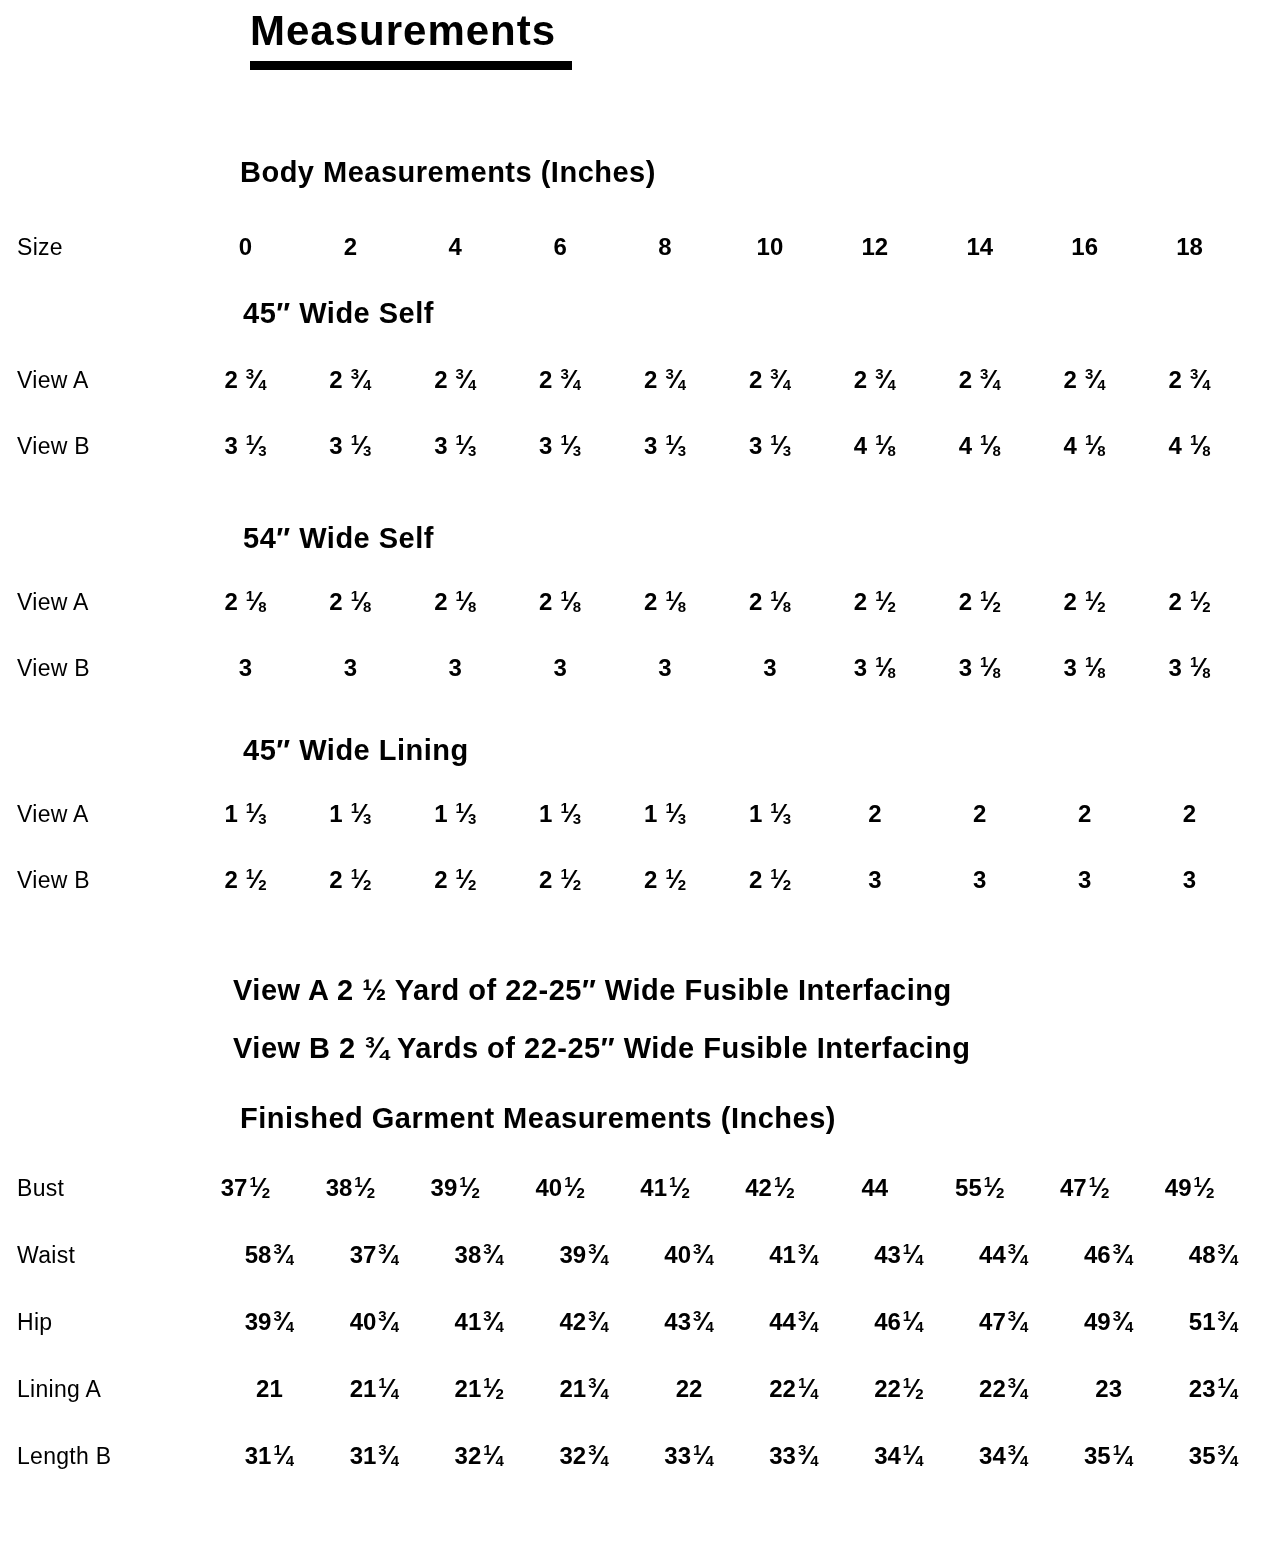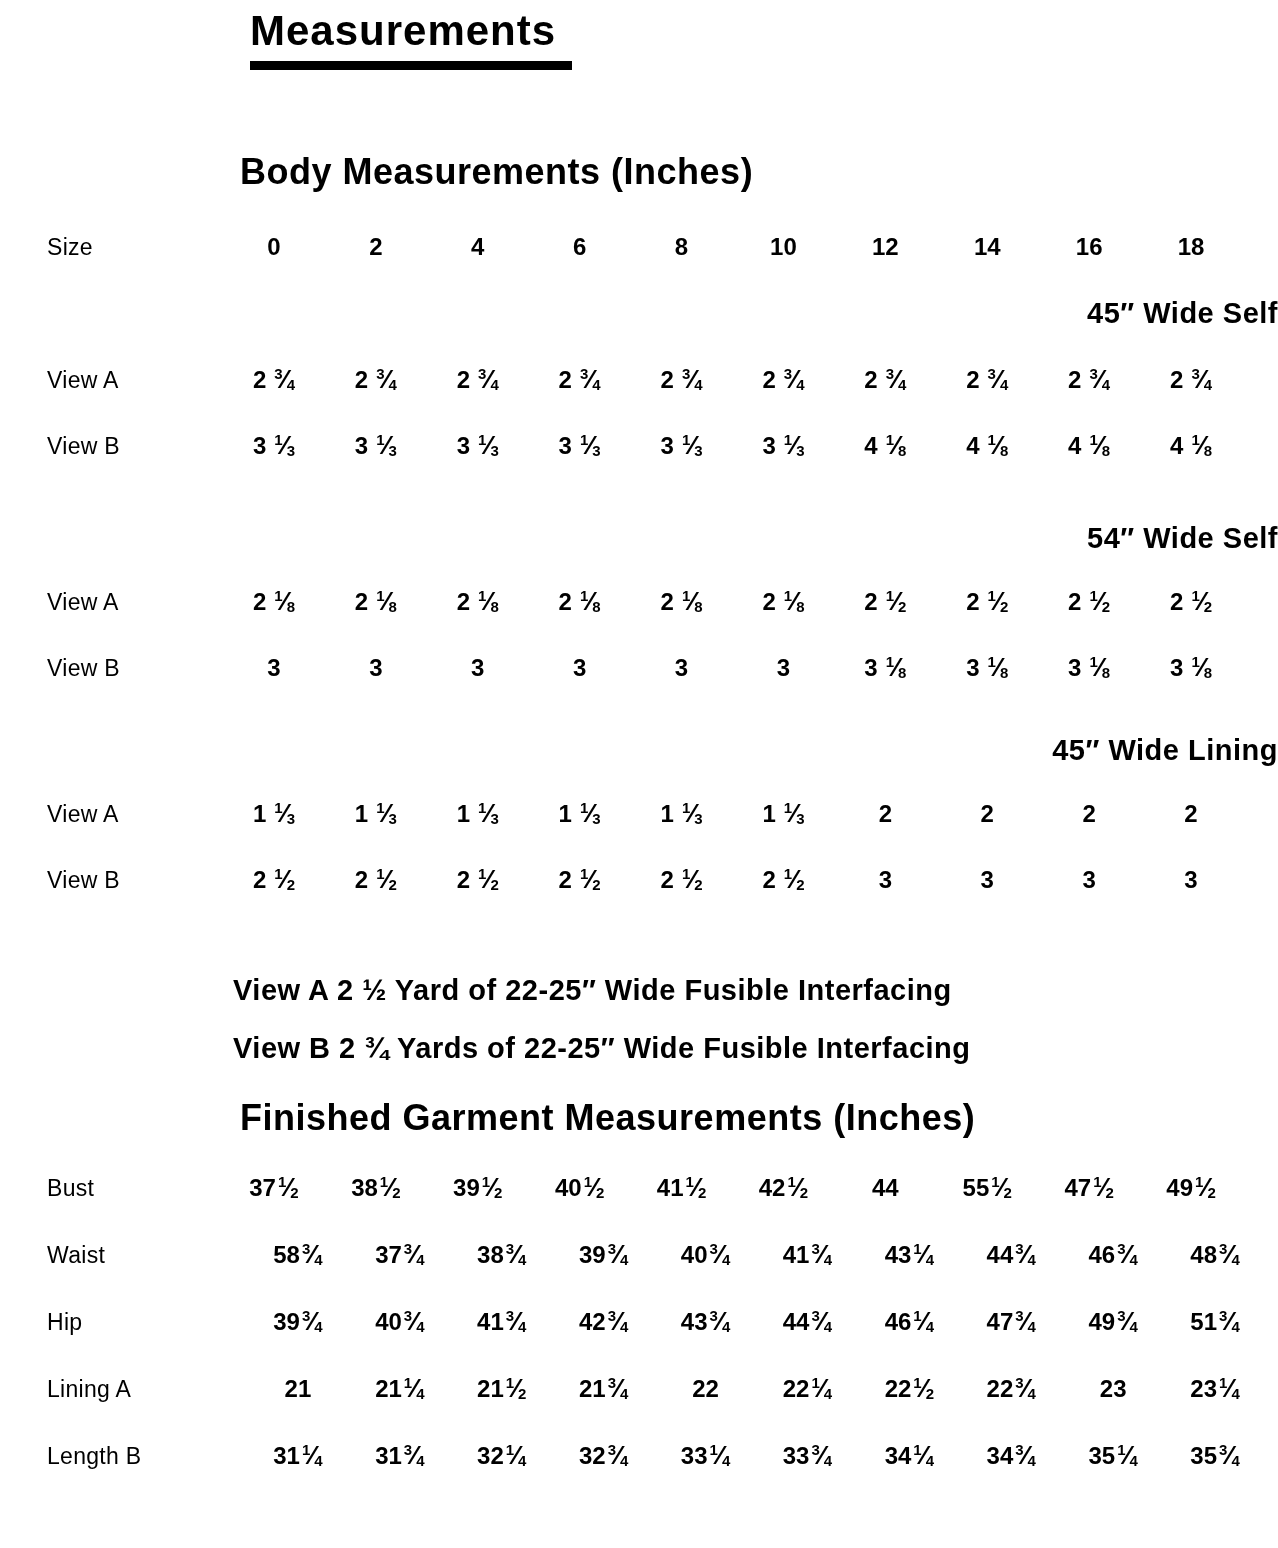--- a/index.html
+++ b/index.html
@@ -8,32 +8,32 @@
     width:1278px; height:1548px; overflow:hidden;
     font-family:"Liberation Sans","DejaVu Sans",sans-serif;
     color:#000000;
   }
   .page-title {
     font-size:42px; line-height:50px; font-weight:bold;
     letter-spacing:1px; margin:6px 0 0 250px;
   }
   .title-rule { width:322px; height:9px; background:#000; margin:5px 0 0 250px; }
   .section-heading {
-    font-size:36px; line-height:36px; font-weight:bold;
+    font-size:29px; line-height:36px; font-weight:bold;
     letter-spacing:0.5px; margin-left:240px;
   }
   .body-heading   { margin-top:84px; }
   .finished-heading { margin-top:34px; }
   .group-heading {
     font-size:29px; line-height:35px; font-weight:bold;
-    letter-spacing:0.5px; margin-left:243px;text-align:right;
+    letter-spacing:0.5px; margin-left:243px;
   }
   .trow {
     display:grid; grid-template-columns:176px repeat(10,1fr);
-    padding:0 36px 0 47px; align-items:baseline;
+    padding:0 36px 0 17px; align-items:baseline;
     font-size:24px; line-height:30px; font-weight:bold;
     white-space:nowrap;
   }
   .rlabel {
     font-size:23px; font-weight:normal; text-align:left;
     letter-spacing:0.3px;
   }
   .cell { text-align:center; }
   .size-row { margin-top:42px; }
   .mt-r1 { margin-top:34px; }

